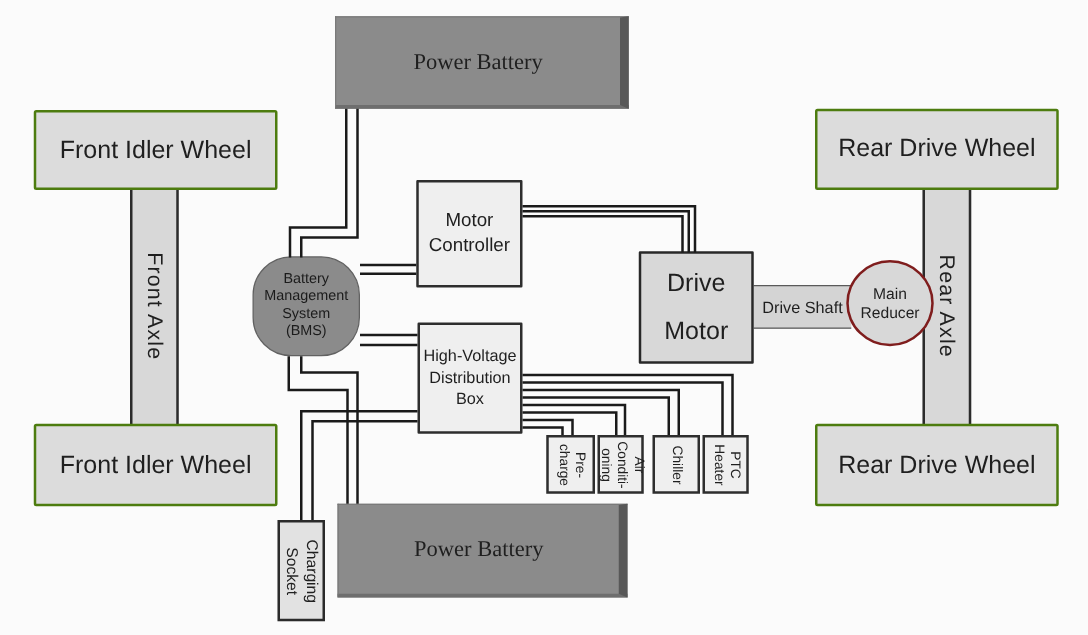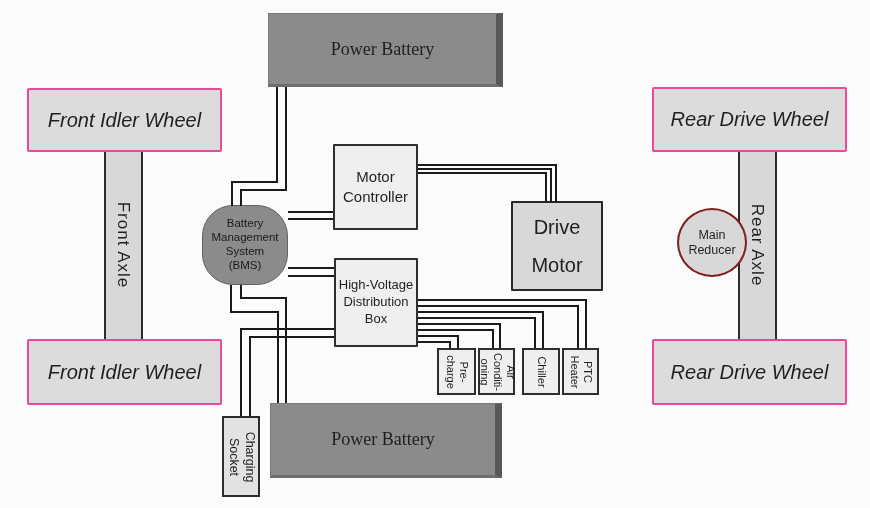--- a/index.html
+++ b/index.html
@@ -8,21 +8,21 @@
     font-family:"Liberation Sans",sans-serif;color:#1f1f1f;
   }
   .node{position:absolute;display:flex;align-items:center;justify-content:center;box-sizing:border-box;text-align:center;}
   .lbl{white-space:pre-line;}
   
   .dark{background:#8b8b8b;border:1px solid #7a7a7a;border-right:7px solid #585858;border-bottom:3px solid #6e6e6e;font-family:Liberation Serif, serif;}
   
   .light{background:#efefef;border:2px solid #2e2e2e;border-radius:1px;}
   
   .mid{background:#d8d8d8;border:2px solid #282828;border-radius:1px;}
-  .wheel{background:#dcdcdc;border:2px solid #ec4899;border-radius:2px;font-size:20px;font-style:italic;}
+  .wheel{background:#dcdcdc;border:2px solid #4d7c0f;border-radius:2px;font-size:20px;}
   .axle{position:absolute;background:#d8d8d8;border-left:2px solid #2b2b2b;border-right:2px solid #2b2b2b;box-sizing:border-box;}
   .vlabel{position:absolute;white-space:pre-line;text-align:center;transform:translate(-50%,-50%) rotate(90deg);}
   #svg-wires{position:absolute;left:0;top:0;z-index:5;pointer-events:none;}
   .pb{font-size:18px;}
   .bms{background:#8b8b8b;border:1px solid#616161;font-size:11.5px;line-height:1.2;color:#1b1b1b;}
   .mc{font-size:15px;line-height:1.35;}
   .hvdb{font-size:13px;line-height:1.3;}
   .dmotor{font-size:20px;line-height:1.9;}
   .shaft{background:#d4d4d4;border-top:1px solid #5a5a5a;border-bottom:1px solid #5a5a5a;font-size:13px;}
   .reducer{background:#d8d8d8;border:2px solid #7f1d1d;border-radius:50%;font-size:12.5px;line-height:1.15;z-index:4;}
@@ -95,20 +95,23 @@
   <div class="node light mc" style="left:333px;top:144px;width:85px;height:86px;">
     <span class="lbl">Motor
 Controller</span>
   </div>
   <div class="node light hvdb" style="left:334px;top:258px;width:84px;height:89px;">
     <span class="lbl">High-Voltage
 Distribution
 Box</span>
   </div>
 
+  <div class="node shaft" style="left:603px;top:228px;width:78px;height:35px;z-index:2;">
+    <span class="lbl">Drive Shaft</span>
+  </div>
   <div class="node mid dmotor" style="left:511px;top:201px;width:92px;height:90px;z-index:3;">
     <span class="lbl">Drive
 Motor</span>
   </div>
   <div class="node reducer" style="left:677px;top:208px;width:70px;height:69px;">
     <span class="lbl">Main
 Reducer</span>
   </div>
 
   <div class="node socket" style="left:222px;top:416px;width:38px;height:81px;z-index:6;">

